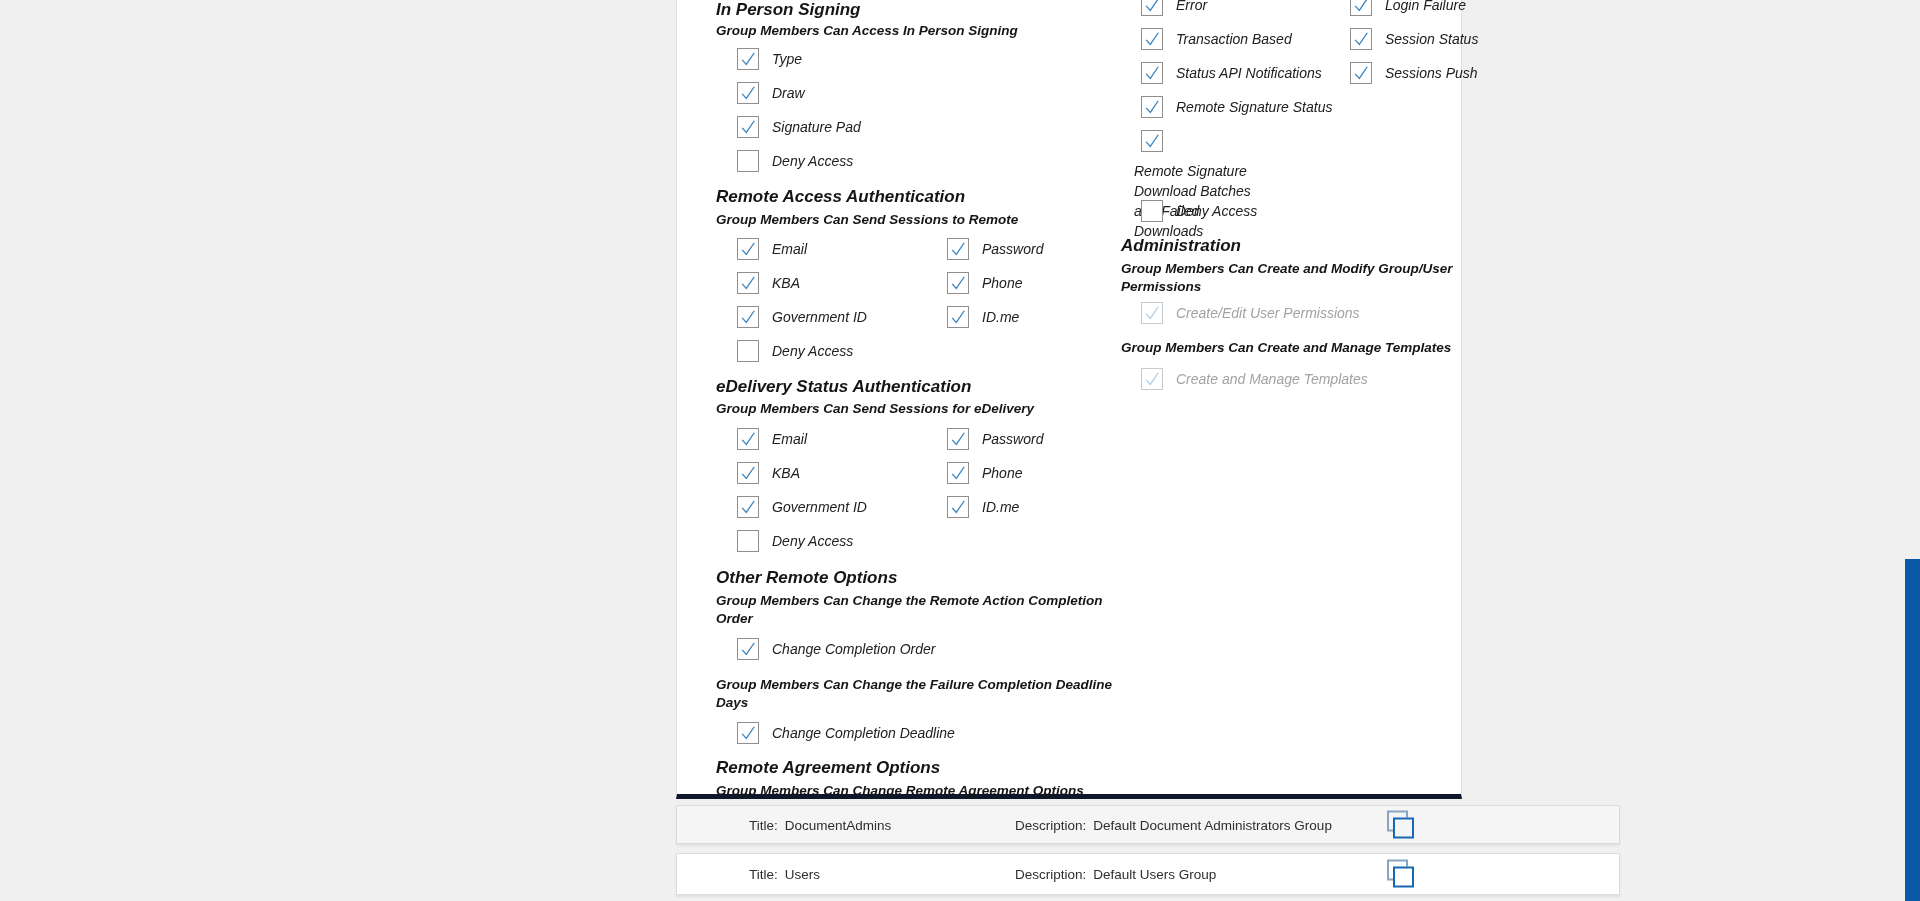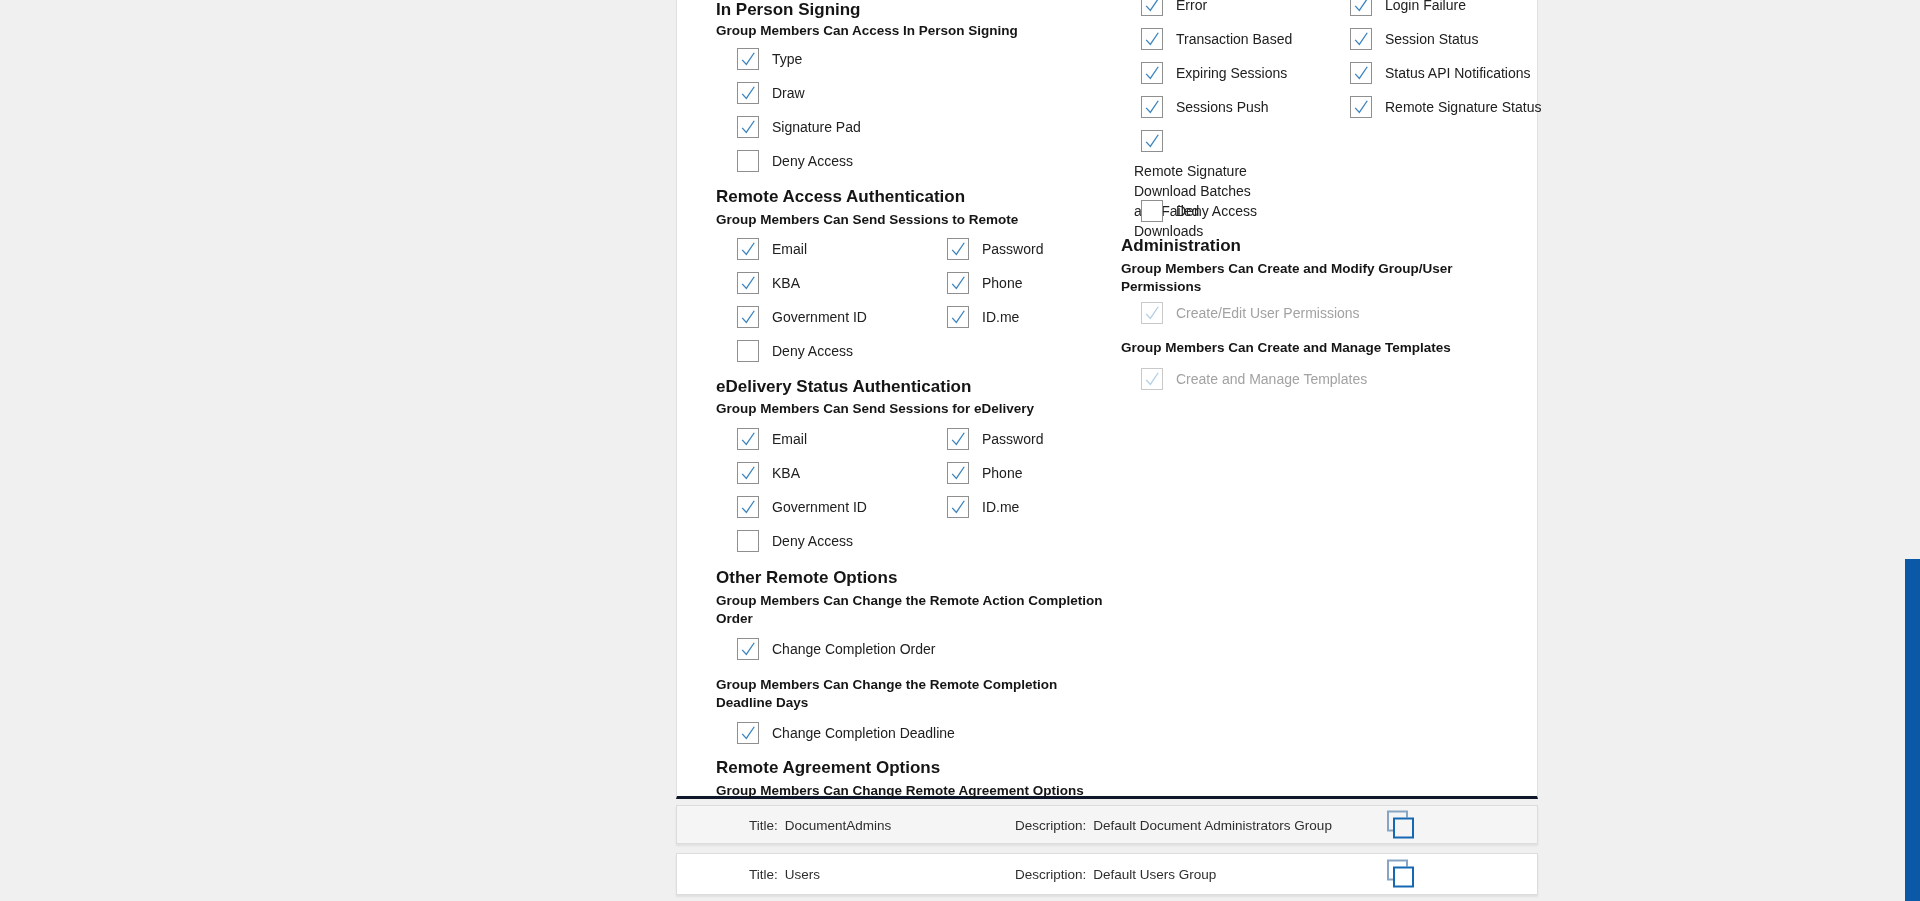--- a/index.html
+++ b/index.html
@@ -4,23 +4,23 @@
 <style>
   * { box-sizing: border-box; }
   html,body { margin:0; padding:0; }
   body {
     width:1920px; height:901px; position:relative; overflow:hidden;
     background:#f0f0f0;
     font-family:"Liberation Sans", sans-serif;
     color:#1f1f1f;
   }
   .panel {
-    position:absolute; left:676px; top:0; width:862px; height:799px;
+    position:absolute; left:676px; top:0; width:786px; height:799px;
     background:#ffffff;
-    border-left:1px solid #e0e0e0; border-right:1px solid #e0e0e0; border-bottom:3px solid #0f172a;
+    border-left:1px solid #e0e0e0; border-right:1px solid #e0e0e0; border-bottom:5px solid #0f172a;font-style:italic;
   }
   .col { position:absolute; top:0; }
   .col-left  { left:39px;  width:400px; }
   .col-right { left:444px; width:414px; }
 
   .sec-title { font-size:17px; font-weight:700; color:#151515; line-height:20px; }
   .sec-sub   { font-size:13.5px; font-weight:700; color:#151515; line-height:18px; }
 
   .mt2{margin-top:2px;} .mt3{margin-top:3px;} .mt4{margin-top:4px;} .mt5{margin-top:5px;}
   .mt8{margin-top:8px;} .mt9{margin-top:9px;} .mt10{margin-top:10px;}
@@ -41,21 +41,21 @@
   .cb-row.disabled .cb-label { color:#a2a2a2; }
 
   .cb-grid { display:grid; grid-template-columns:210px 1fr; }
   .c1 { grid-column:1; }
 
   .row-multi { height:70px; align-items:flex-start;flex-direction:column; }
   .row-multi .cb { margin-top:6px; }
   .row-multi .cb-label { margin-top:9px; line-height:20px; max-width:132px; white-space:normal; }
 
   .group-bar {
-    position:absolute; left:676px; width:862px;
+    position:absolute; left:676px; width:944px;
     border:1px solid #dcdcdc; box-shadow:0 2px 2px rgba(0,0,0,0.07);
   }
   .bar-1 { top:805px; height:39px; background:#f5f5f5; --bar-bg:#f5f5f5; }
   .bar-2 { top:853px; height:42px; background:#ffffff;padding-left:42px; --bar-bg:#ffffff; }
   .bar-field {
     position:absolute; top:50%; transform:translateY(-50%);
     font-size:13.5px; color:#2e2e2e; white-space:nowrap;
   }
   .bar-field .val { margin-left:7px; }
   .bar-title { left:72px; }
@@ -237,21 +237,21 @@
     <div class="sec-title mt10">Other Remote Options</div>
     <div class="sec-sub mt4">Group Members Can Change the Remote Action Completion Order</div>
     <div class="cb-row mt4 checked">
       <span class="cb">
           <svg viewBox="0 0 24 24">
             <polyline points="5,13 10,18.5 19.5,4.5"></polyline>
           </svg>
         </span>
       <span class="cb-label">Change Completion Order</span>
     </div>
-    <div class="sec-sub mt10">Group Members Can Change the Remote Completion Deadline Days</div>
+    <div class="sec-sub mt10">Group Members Can Change the Failure Completion Deadline Days</div>
     <div class="cb-row mt4 checked">
       <span class="cb">
           <svg viewBox="0 0 24 24">
             <polyline points="5,13 10,18.5 19.5,4.5"></polyline>
           </svg>
         </span>
       <span class="cb-label">Change Completion Deadline</span>
     </div>
 
     <div class="sec-title mt8">Remote Agreement Options</div>
@@ -293,28 +293,20 @@
           </span>
         <span class="cb-label">Transaction Based</span>
       </div>
       <div class="cb-row checked">
         <span class="cb">
             <svg viewBox="0 0 24 24">
               <polyline points="5,13 10,18.5 19.5,4.5"></polyline>
             </svg>
           </span>
         <span class="cb-label">Session Status</span>
-      </div>
-      <div class="cb-row checked">
-        <span class="cb">
-            <svg viewBox="0 0 24 24">
-              <polyline points="5,13 10,18.5 19.5,4.5"></polyline>
-            </svg>
-          </span>
-        <span class="cb-label">Expiring Sessions</span>
       </div>
       <div class="cb-row checked">
         <span class="cb">
             <svg viewBox="0 0 24 24">
               <polyline points="5,13 10,18.5 19.5,4.5"></polyline>
             </svg>
           </span>
         <span class="cb-label">Status API Notifications</span>
       </div>
       <div class="cb-row checked">

